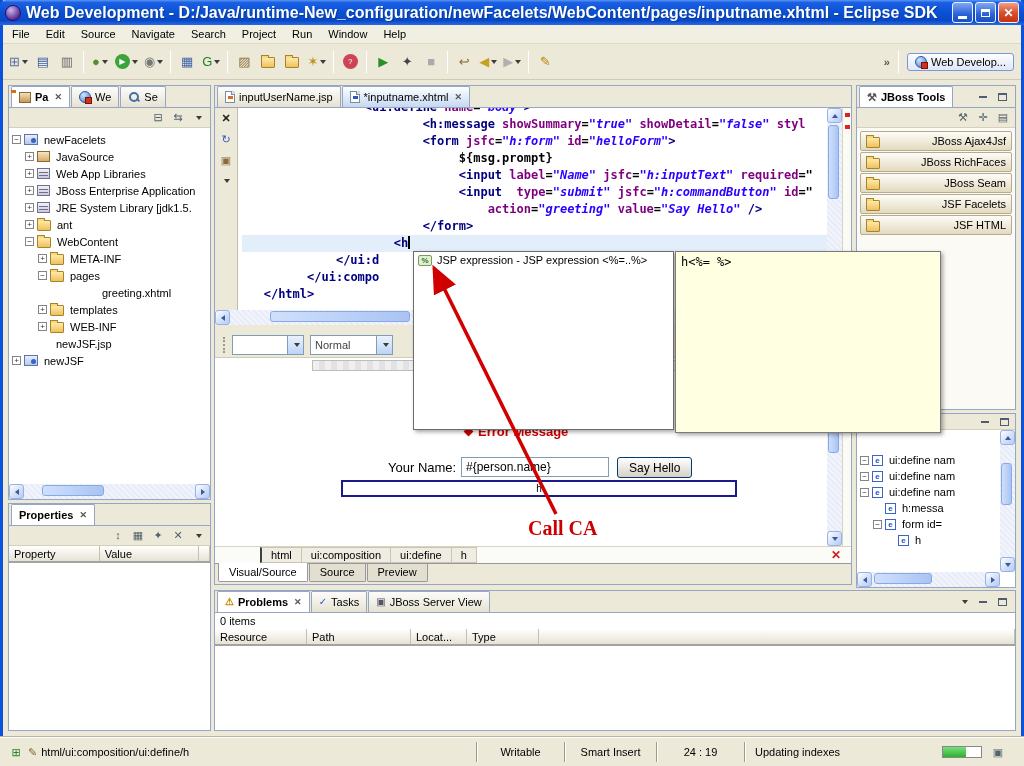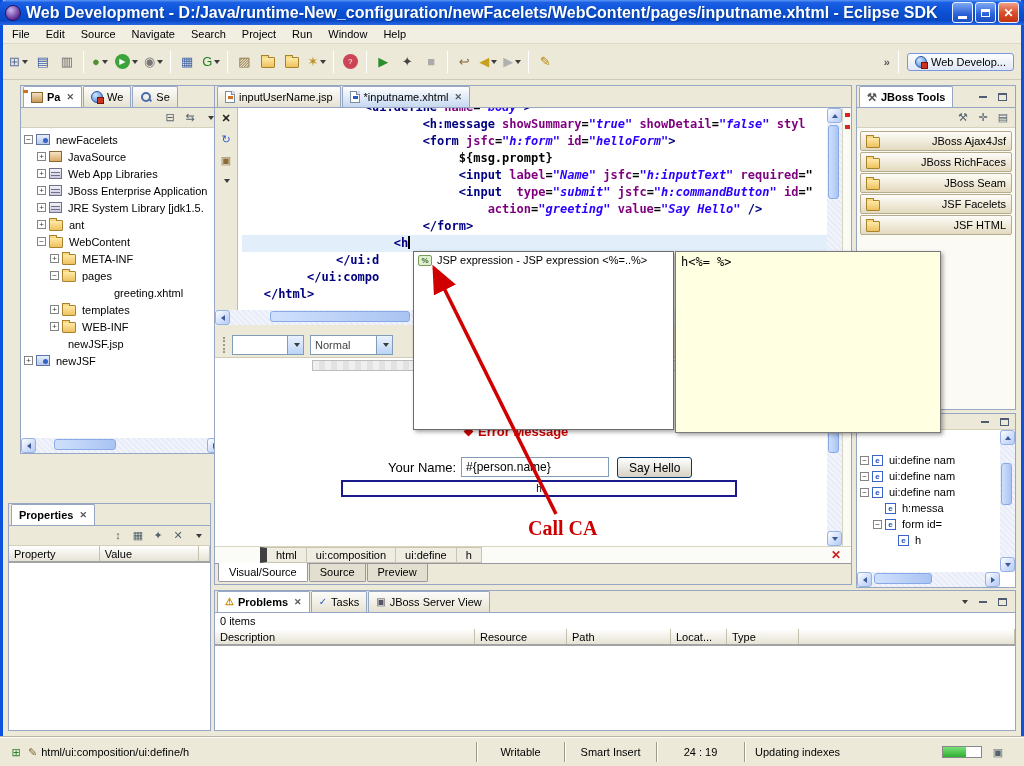--- a/index.html
+++ b/index.html
@@ -64,21 +64,21 @@
 .ic-search::after{content:'';position:absolute;left:8px;top:8px;width:4px;height:2px;background:#4a6ca8;transform:rotate(45deg);}
 
 .tree{padding-top:3px;overflow:hidden;}
 .tree-row{height:17px;display:flex;align-items:center;white-space:nowrap;}
 .expander{width:9px;height:9px;border:1px solid #848484;background:#fff;font:8px/8px "Liberation Sans",sans-serif;text-align:center;margin-right:3px;flex:none;color:#333;}
 .expander.none{visibility:hidden;}
 .tree-row .ic{margin-right:4px;}
 .tree-label{padding:0 2px;}
 .tree-label.sel{background:#3166c8;color:#fff;}
 
-#pkg-view{left:20px;top:85px;width:203px;height:369px;}
+#pkg-view{left:8px;top:85px;width:203px;height:415px;}
 #pkg-hsb{position:absolute;left:0;bottom:0;width:100%;}
 #props-view{left:8px;top:503px;width:203px;height:228px;}
 .col-headrow{display:flex;height:17px;border-bottom:2px solid #a3a3a3;}
 .col-head{background:linear-gradient(#ffffff,#e6e2d4);border-right:1px solid #c4c0ae;padding:2px 5px;white-space:nowrap;overflow:hidden;}
 
 #editor-view{left:214px;top:85px;width:638px;height:500px;background:#ece9d8;}
 #editor-tabbar{height:22px;background:#ece9d8;border-bottom:1px solid #97a6c2;display:flex;align-items:flex-end;padding:0 2px;}
 #src-wrap{position:absolute;left:0;top:22px;width:636px;height:202px;display:flex;background:#fff;}
 #vpe-tools{width:23px;background:#ece9d8;border-right:1px solid #c0bca8;display:flex;flex-direction:column;align-items:center;padding-top:3px;gap:7px;}
 #code-area{flex:1;overflow:hidden;font:bold 12px/17px "DejaVu Sans Mono",monospace;padding-left:4px;white-space:pre;}
@@ -107,21 +107,21 @@
 #vis-band{position:absolute;left:97px;top:2px;width:455px;height:11px;background:repeating-linear-gradient(90deg,#efefef 0 6px,#e2e2e2 6px 12px);border:1px solid #bdbdbd;}
 #vis-error{position:absolute;left:250px;top:66px;color:#cc0000;font-weight:bold;font-size:13px;display:flex;align-items:center;gap:6px;}
 .diamond{width:7px;height:7px;background:#cc0000;transform:rotate(45deg);}
 #vis-label{position:absolute;left:173px;top:102px;font-size:13px;}
 #vis-input{position:absolute;left:246px;top:99px;width:148px;height:20px;border:1px solid #7f9db9;font:12px "Liberation Sans",sans-serif;padding:1px 4px;background:#fff;}
 #vis-button{position:absolute;left:402px;top:99px;height:21px;border:1px solid #003c74;border-radius:3px;background:linear-gradient(#ffffff,#ecebe5 45%,#d8d0c3);padding:1px 11px;font-size:12px;}
 #vis-hbox{position:absolute;left:126px;top:122px;width:396px;height:17px;border:2px solid #1a1a8c;text-align:center;font-size:10px;line-height:13px;}
 
 #bcbar{position:absolute;left:0;top:460px;width:636px;height:17px;background:#fbfbf8;border-top:1px solid #d8d4c0;display:flex;align-items:center;padding-left:45px;}
 .bc-item{padding:1px 9px;border:1px solid #c9c5b2;border-left:none;background:#efede2;white-space:nowrap;}
-.bc-item:first-child{border-left:7px solid #404040;}
+.bc-item:first-child{border-left:2px solid #404040;}
 #bc-close{margin-left:auto;margin-right:10px;color:#cc2222;font-weight:bold;font-size:12px;}
 #page-tabbar{position:absolute;left:0;top:477px;width:636px;height:21px;background:#ece9d8;border-top:1px solid #9a96a2;display:flex;align-items:flex-start;padding-left:3px;}
 .ptab{padding:2px 10px 3px;border:1px solid #9a96a2;border-top:none;background:#e2dfd0;margin-right:1px;border-radius:0 0 2px 2px;}
 .ptab.active{background:#fff;margin-top:-1px;padding-top:3px;}
 
 .sb-v{width:15px;display:flex;flex-direction:column;background:#eef1fb;flex:none;}
 .sb-h{height:15px;display:flex;background:#eef1fb;}
 .sb-btn{width:15px;height:15px;flex:none;background:linear-gradient(135deg,#fdfeff,#cfddfa 60%,#b5ccf6);border:1px solid #96b2e4;border-radius:3px;display:flex;align-items:center;justify-content:center;}
 .sb-track{flex:1;position:relative;background:repeating-linear-gradient(45deg,#f2f4fc 0 2px,#e8ecf8 2px 4px);}
 .sb-thumb{position:absolute;background:linear-gradient(90deg,#cfe0fc,#a9c4f2);border:1px solid #88a8e8;border-radius:3px;}
@@ -674,21 +674,20 @@
         <span class="mini-btn">
           <span class="shp-bar"></span>
         </span>
         <span class="mini-btn">
           <span class="shp-box"></span>
         </span>
       </span>
     </div>
   <div id="prob-items">0 items</div>
   <div class="col-headrow" id="prob-cols">
-      <span class="col-head" style="width: 260px;">Description</span>
       <span class="col-head" style="width: 92px;">Resource</span>
       <span class="col-head" style="width: 104px;">Path</span>
       <span class="col-head" style="width: 56px;">Locat...</span>
       <span class="col-head" style="width: 72px;">Type</span>
       <span class="col-head" style="flex: 1 1 0%;"></span>
     </div>
   <div style="background:#fff;height:83px;"></div>
 </div>
 
 <div id="statusbar">

